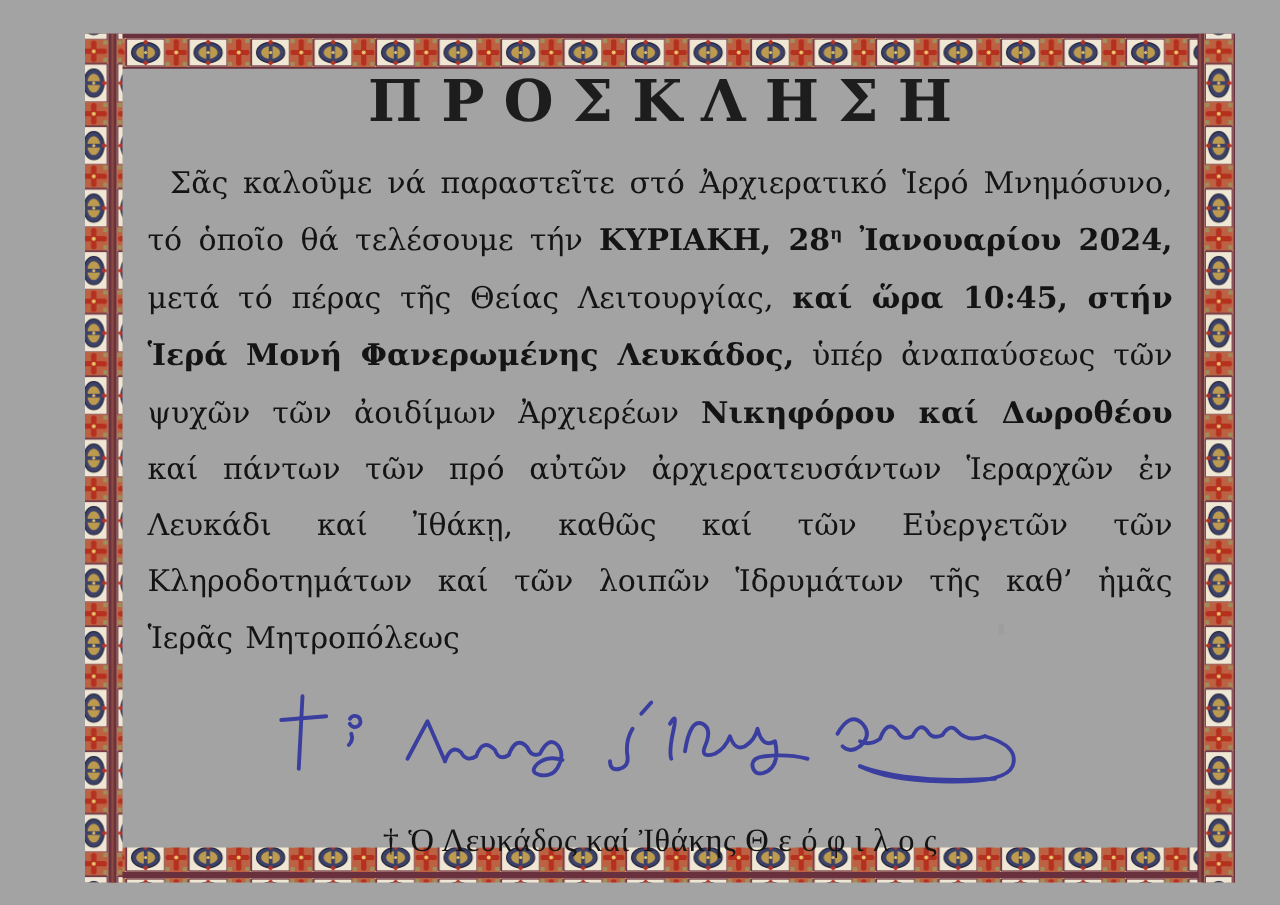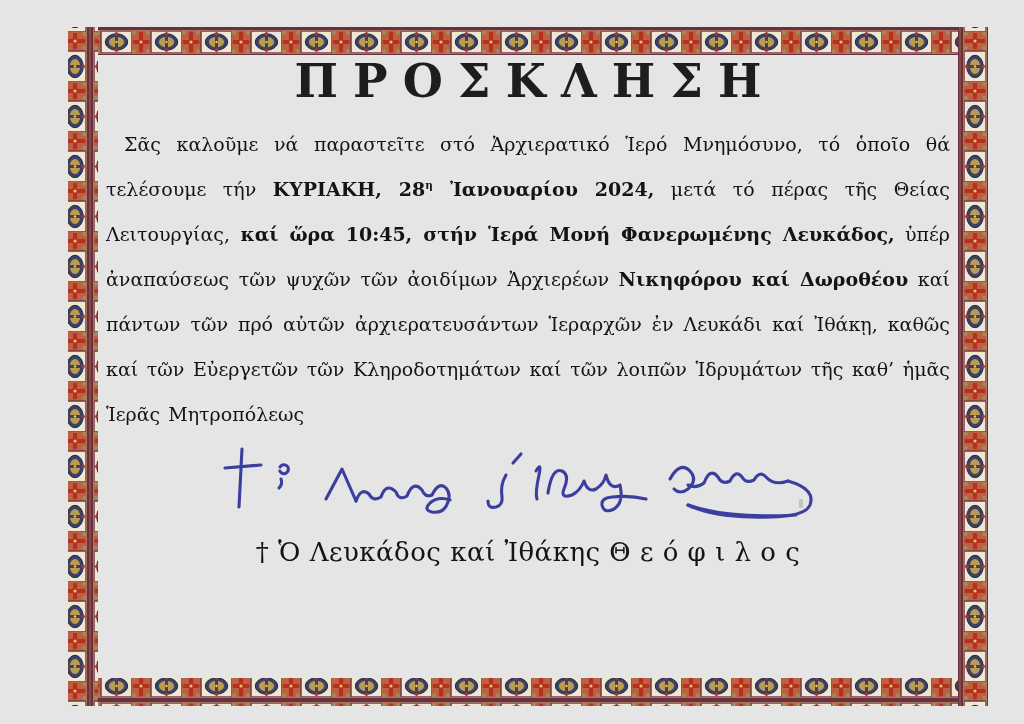--- a/index.html
+++ b/index.html
@@ -1,38 +1,38 @@
 <!DOCTYPE html>
 <html><head>
 <meta charset="utf-8">
 <style>
   html,body{margin:0;padding:0;}
   body{
     width:1024px;height:724px;position:relative;overflow:hidden;
     background:#ffffff;
     font-family:"DejaVu Serif","Liberation Serif",serif;
   }
-  .page{position:absolute;inset:0;background:#e5e5e5;}
+  .page{position:absolute;inset:0;background:#a3a3a3;}
   .border-svg{position:absolute;left:0;top:0;}
   .content{
     position:absolute;left:102px;top:54px;width:852px;
     color:#161616;
   }
   .title{
     margin:0 0 14px 0;
     text-align:center;
     font-size:46px;
     font-weight:700;
     letter-spacing:0.33em;
     text-indent:0.33em; 
     color:#1d1d1d;
   }
   .body-par{
-    margin:4px;
-    font-size:19px;
+    margin:16px;
+    font-size:24px;
     line-height:45px;
     text-align:justify;
     text-indent:18px;
     color:#141414;
     word-spacing:2px;
   }
   .body-par strong{font-weight:700;}
   .body-par sup{font-size:0.55em;vertical-align:super;line-height:0;}
   .metro{
     margin-top:8px;
@@ -43,23 +43,24 @@
   }
   .sig-wrap{
     margin:4px auto 0 auto;
     width:620px;height:92px;
     position:relative;
   }
   .sig-wrap svg{display:block;}
   .caption{
     text-align:center;
     font-size:26px;
-    margin-top:4px;
+    margin-top:17px;
     color:#141414;
     letter-spacing:0.5px;
+    font-family:Liberation Serif, serif;
   }
   .artifact{
     position:absolute;left:799px;top:499px;width:4px;height:9px;
     background:#9a9a9a;opacity:.45;border-radius:1px;
   }
 </style>
 </head>
 <body>
 
 <div class="page">

